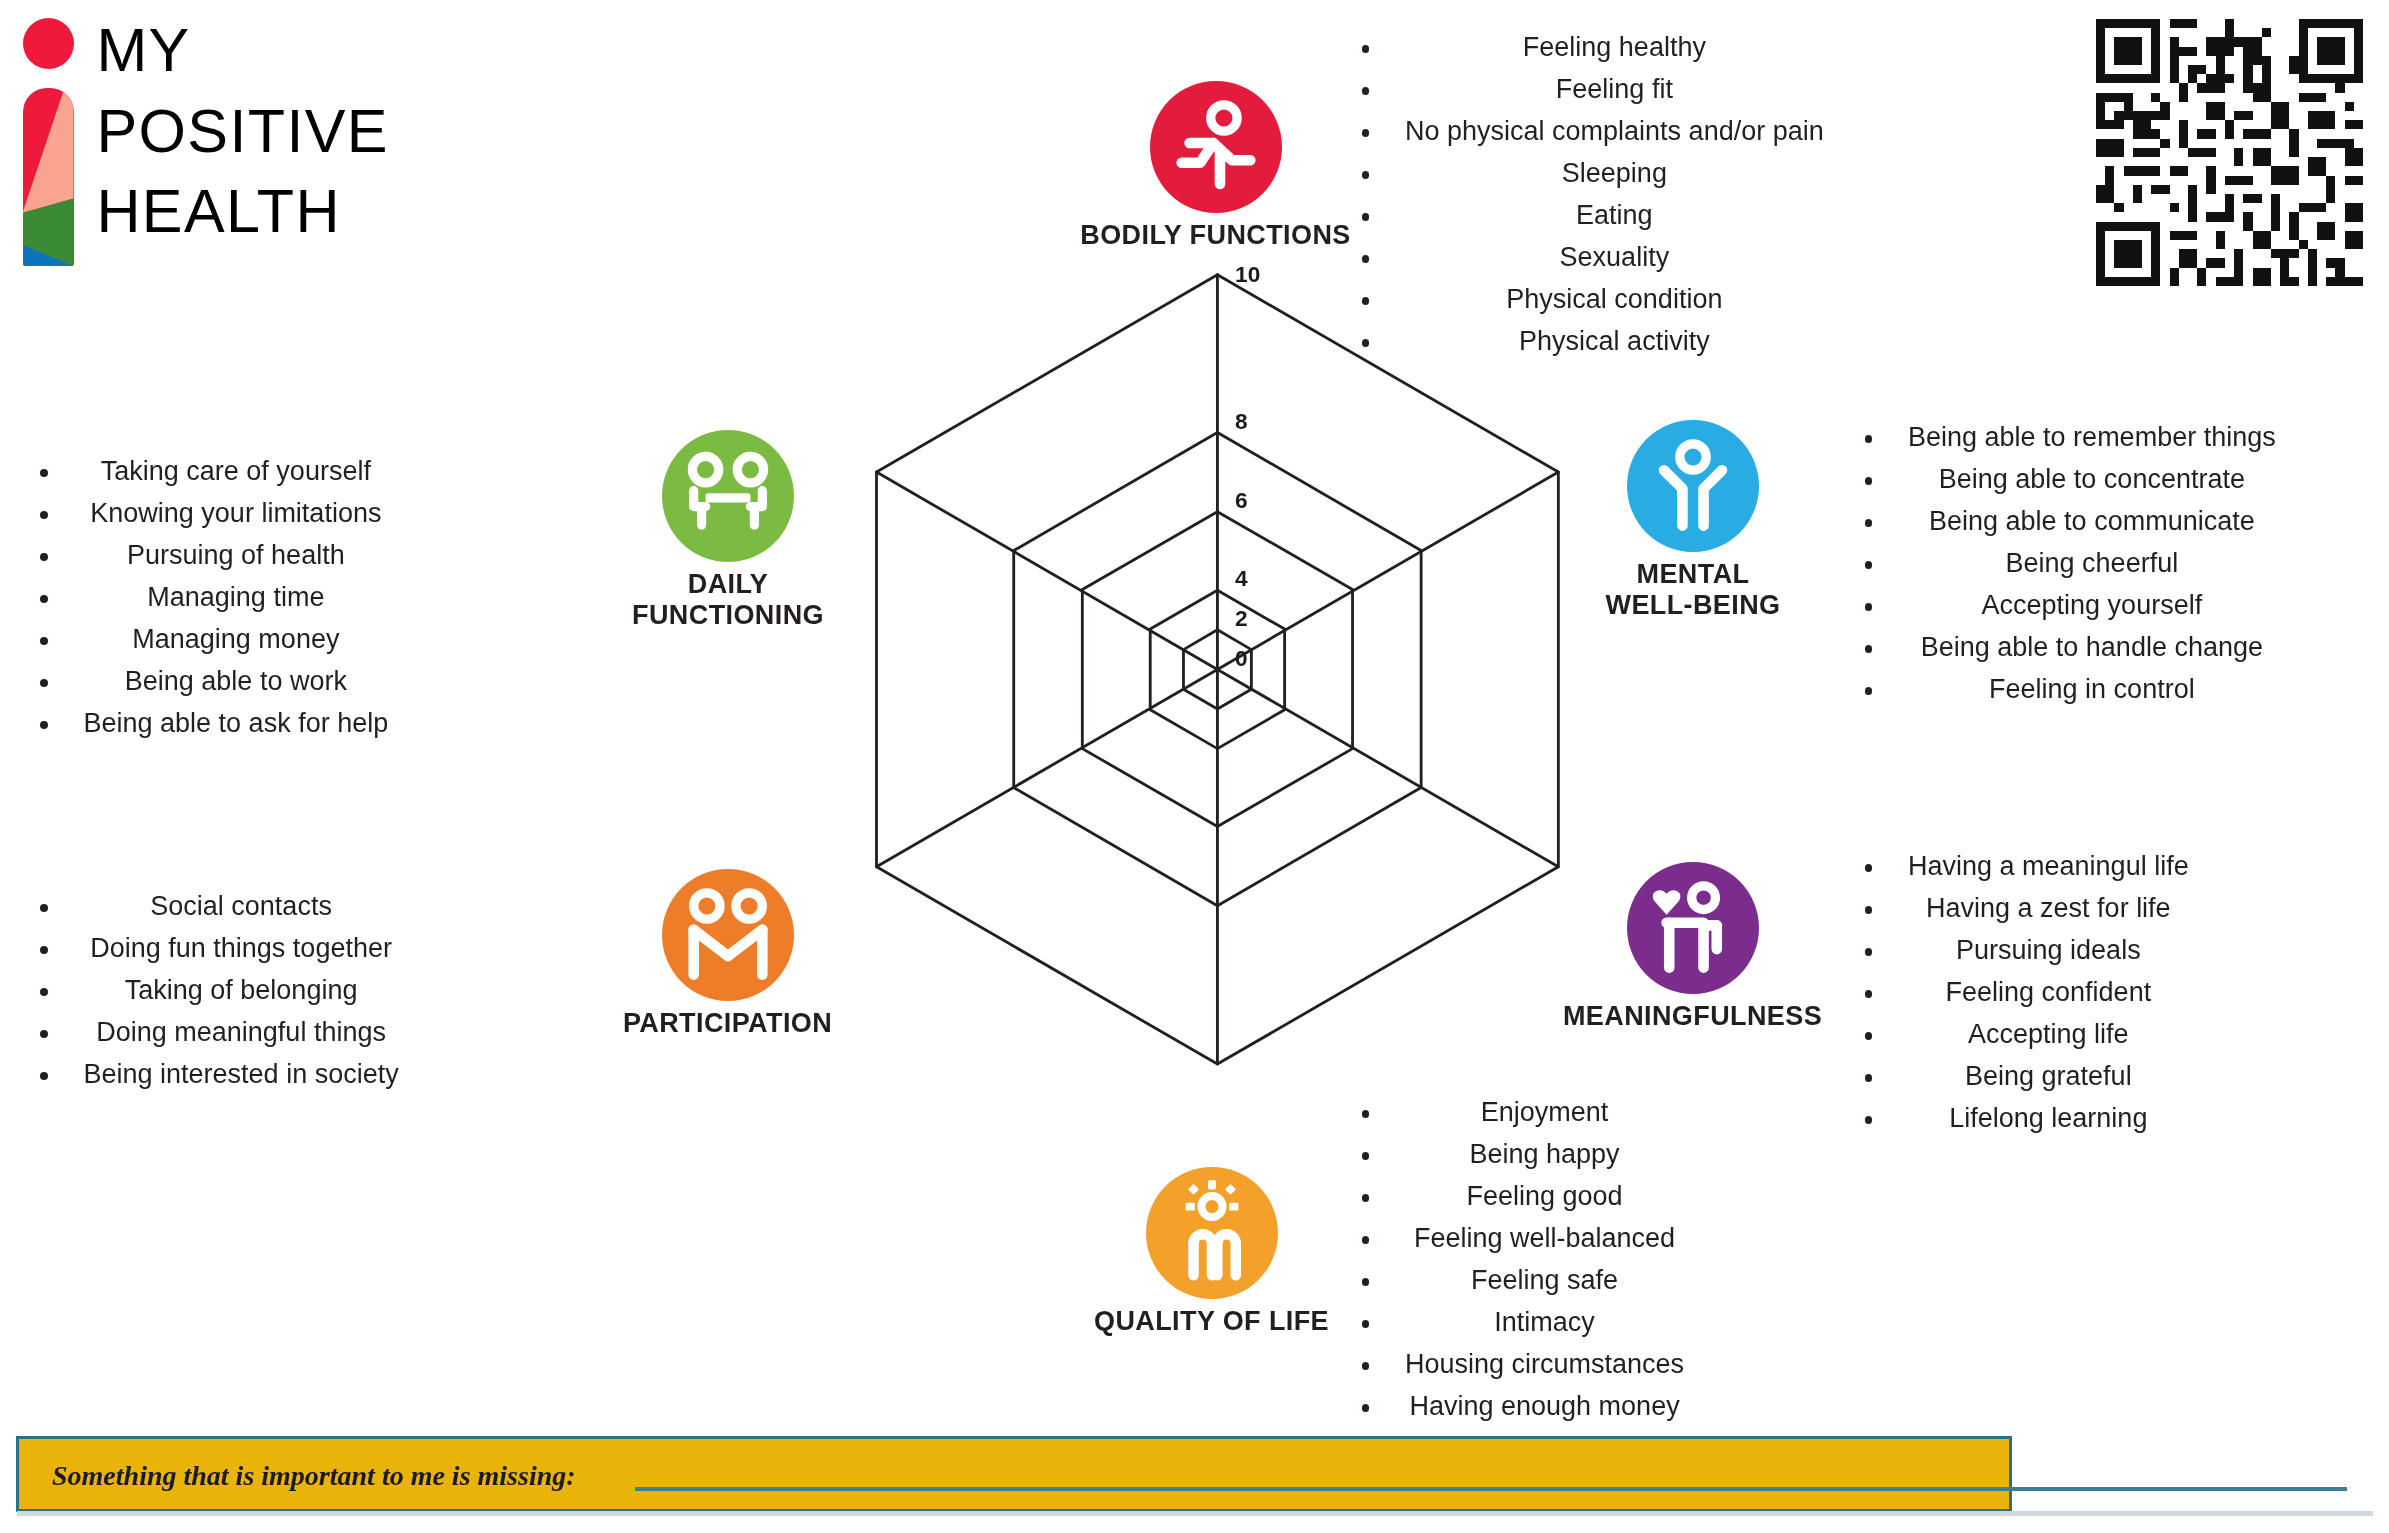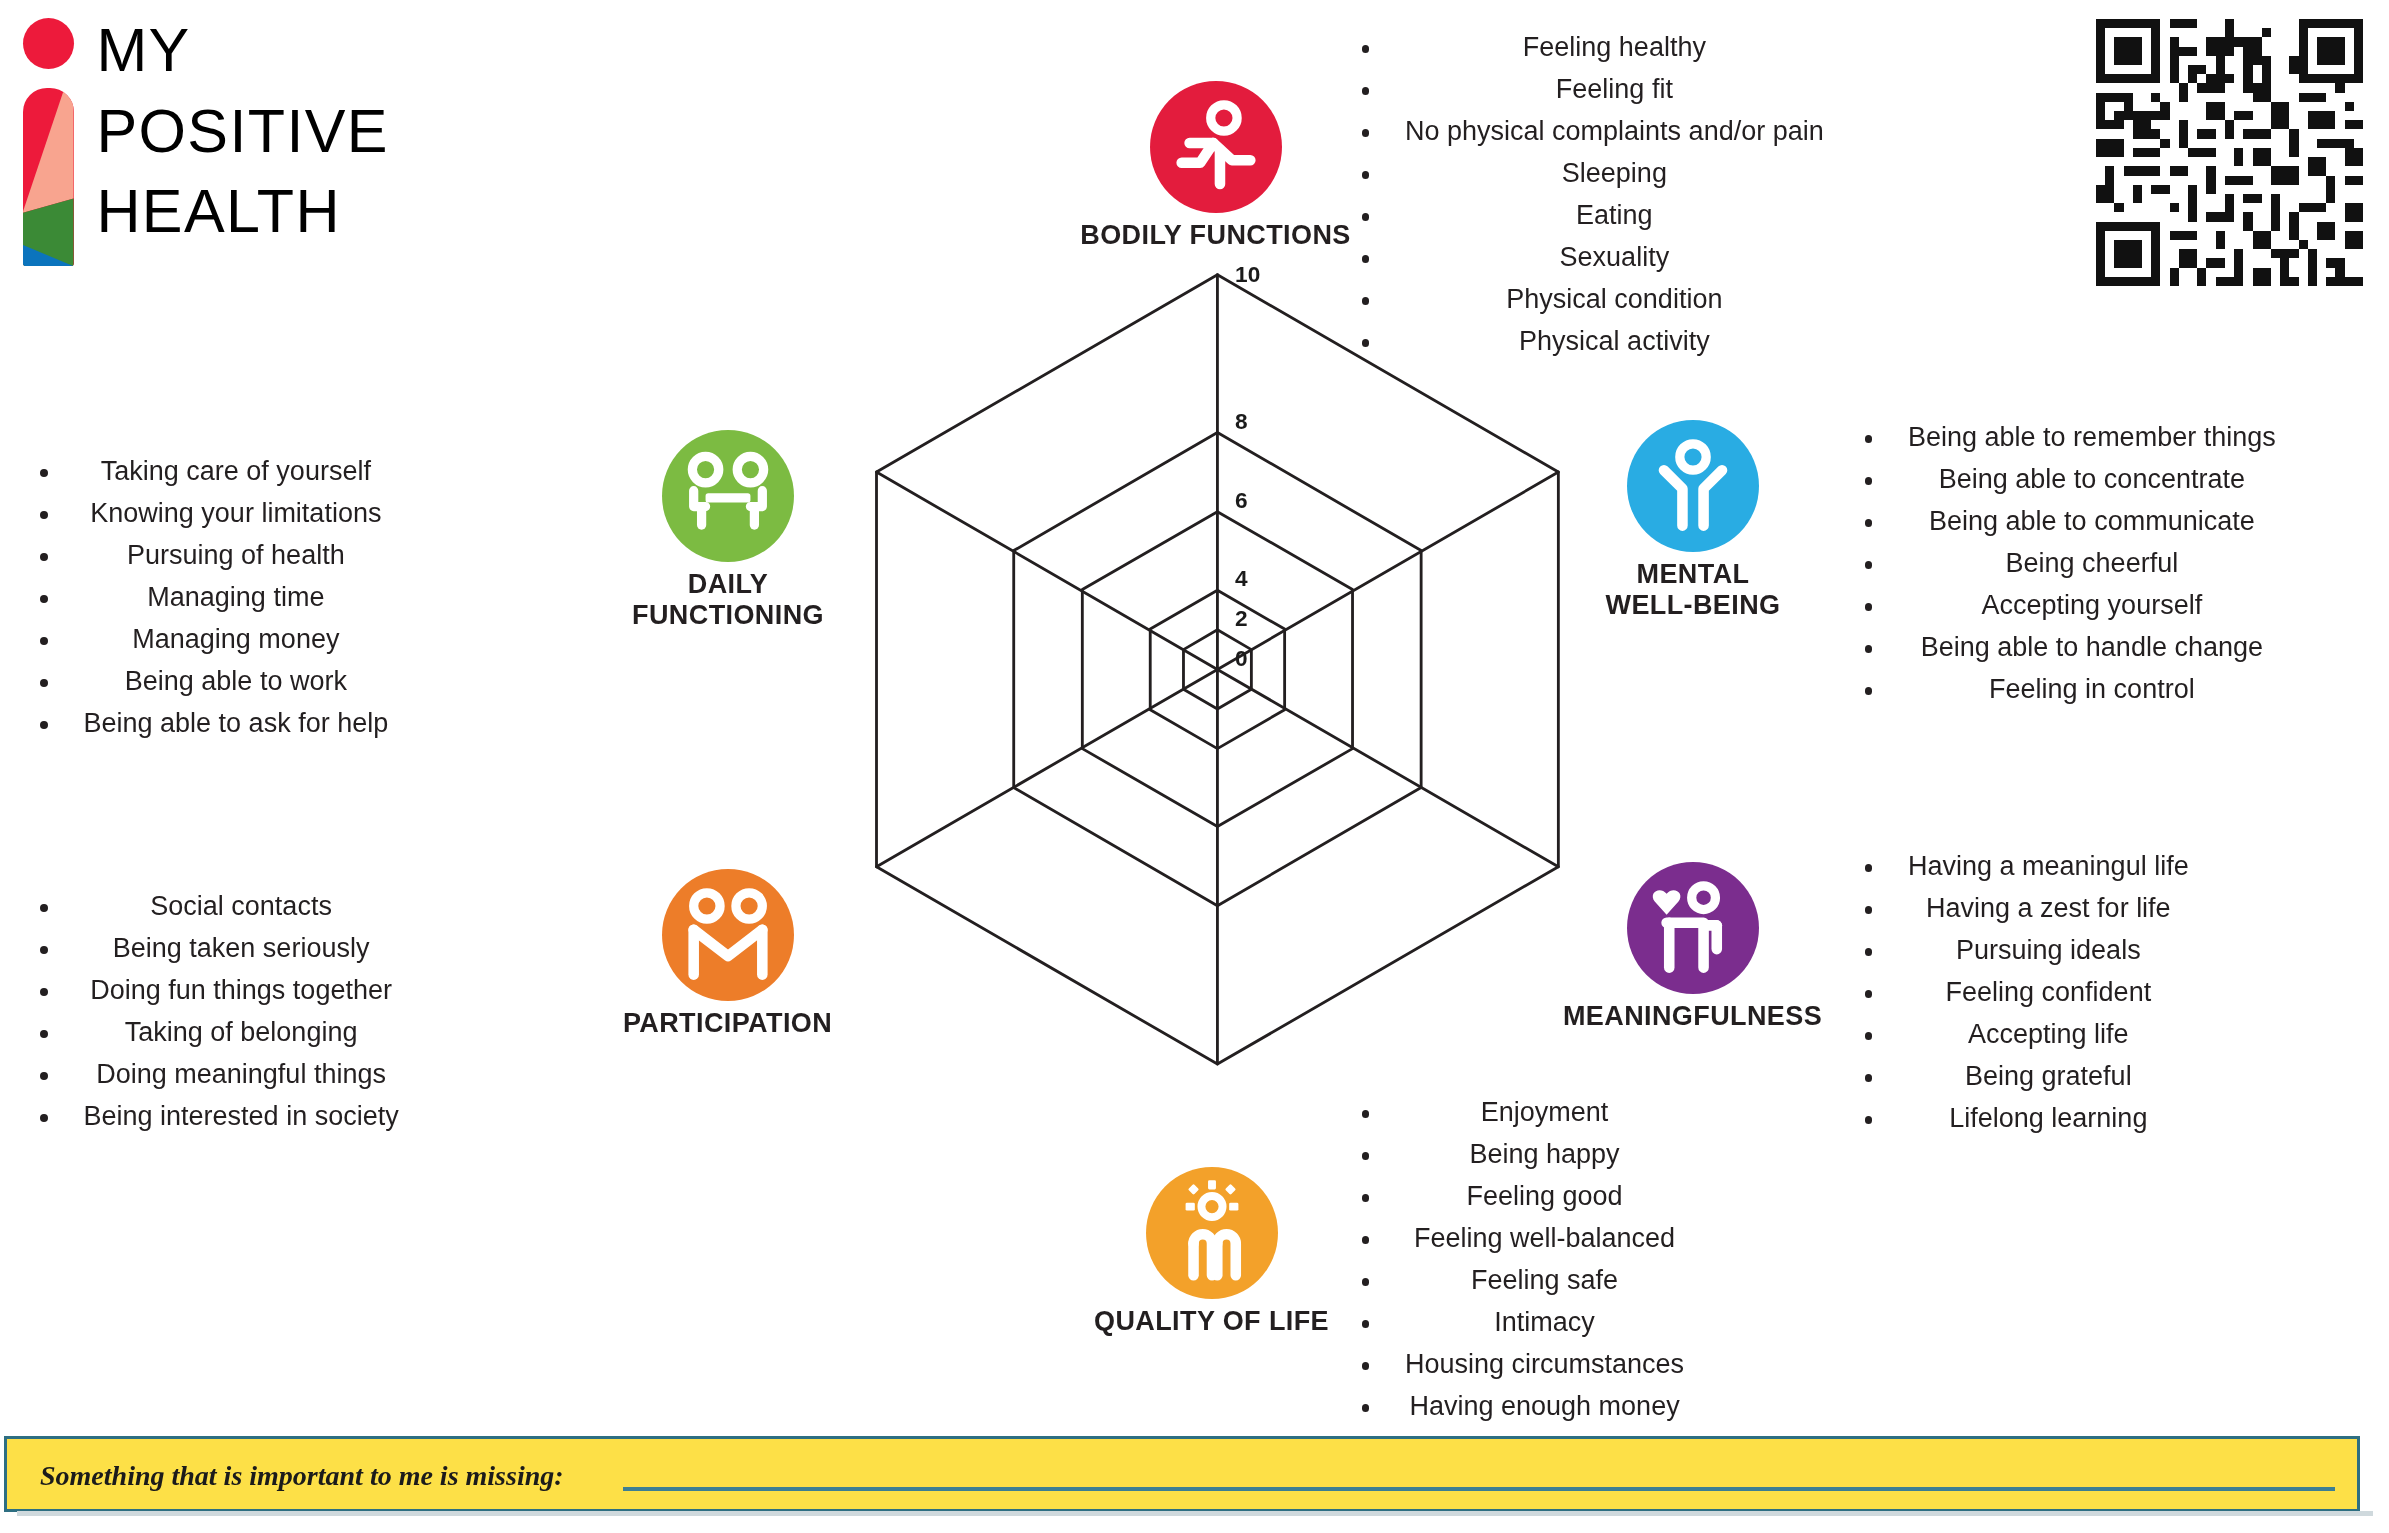--- a/index.html
+++ b/index.html
@@ -69,22 +69,22 @@
   
   #radar{left:807px;top:262px;width:835px;height:870px;}
   #radar svg{display:block;width:100%;height:100%;}
   .axis-label{
       font-family:"Liberation Sans","DejaVu Sans",sans-serif;
       font-size:32px;font-weight:700;fill:#1b1b1b;
   }
 
   
   #footer-box{
-      left:4px;top:1436px;width:2356px;height:76px;
-      border:3.5px solid #2e6f82;background:#fde047;box-sizing:border-box;
+      left:16px;top:1436px;width:1996px;height:76px;
+      border:3.5px solid #2e6f82;background:#eab308;box-sizing:border-box;
   }
   #footer-shadow{left:17px;top:1511px;width:2356px;height:5px;background:#cfd9dd;}
   #footer-label{
       position:absolute;left:33px;top:21px;
       font-family:"Liberation Serif","DejaVu Serif",serif;
       font-style:italic;font-weight:700;font-size:28px;color:#1b1b1b;white-space:nowrap;
   }
   #footer-rule{position:absolute;left:616px;top:48px;width:1712px;height:4.2px;background:#3d7f93;}
 </style>
 </head>
@@ -270,21 +270,20 @@
   <li>Knowing your limitations</li>
   <li>Pursuing of health</li>
   <li>Managing time</li>
   <li>Managing money</li>
   <li>Being able to work</li>
   <li>Being able to ask for help</li>
 </ul>
 
 <ul class="abs blist" id="list-participation">
   <li>Social contacts</li>
-  <li>Being taken seriously</li>
   <li>Doing fun things together</li>
   <li>Taking of belonging</li>
   <li>Doing meaningful things</li>
   <li>Being interested in society</li>
 </ul>
 
 <ul class="abs blist" id="list-quality">
   <li>Enjoyment</li>
   <li>Being happy</li>
   <li>Feeling good</li>

